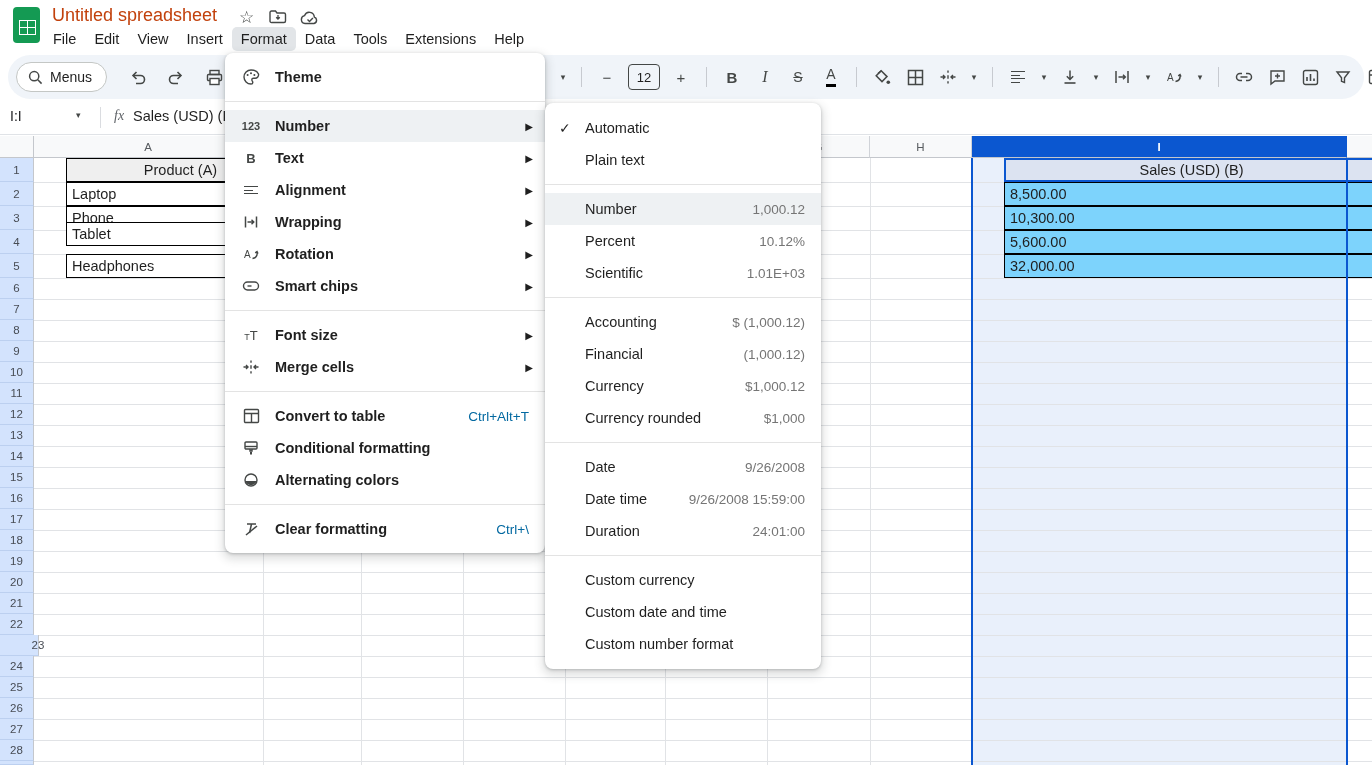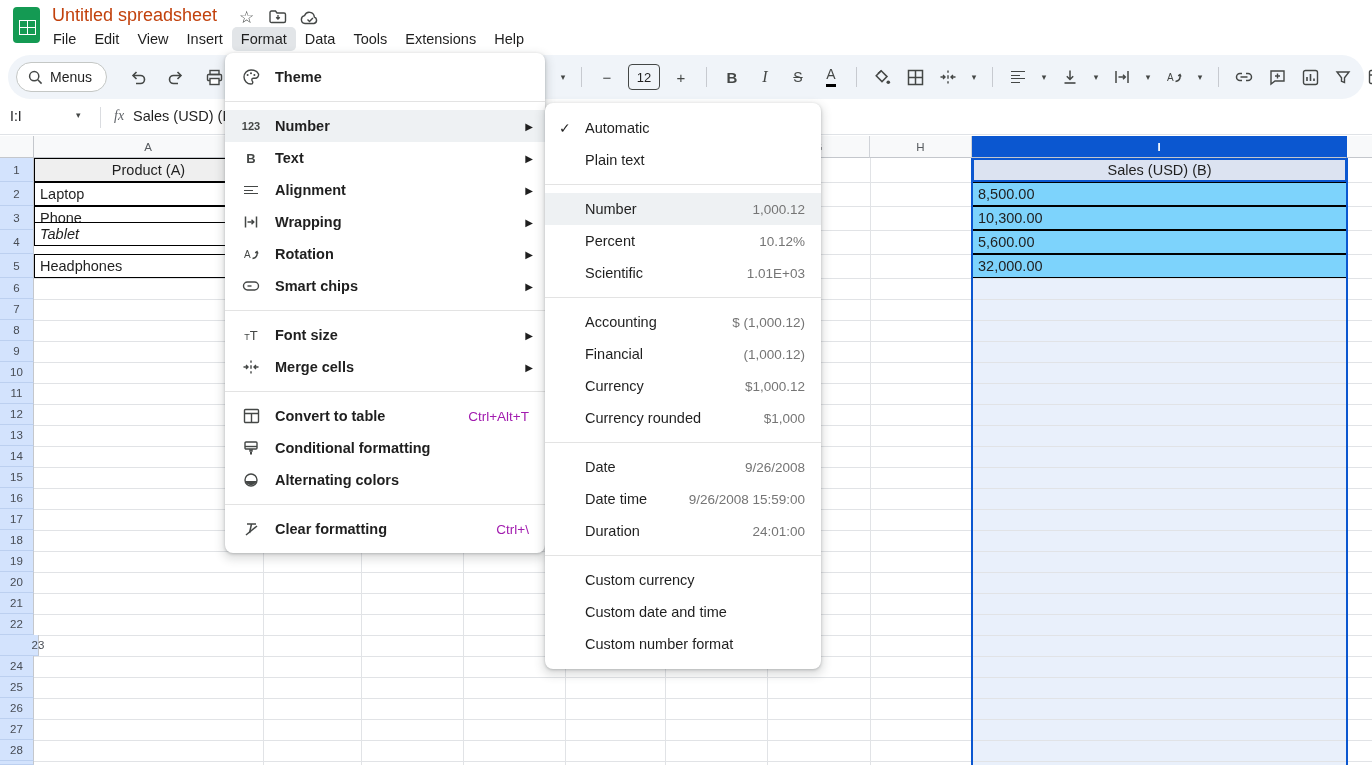--- a/index.html
+++ b/index.html
@@ -48,37 +48,37 @@
         font-size:11.5px;color:#575b5f;}
   .colh.sel{background:#0b57d0;color:#fff;font-weight:700;border-right:1px solid #0b57d0;}
   #corner{position:absolute;left:0;top:0;width:34px;height:22px;background:#f8f9fa;
           border-right:1px solid #c4c7cc;border-bottom:1px solid #c4c7cc;box-sizing:border-box;}
   .rowh{position:absolute;left:0;width:34px;background:#d3e3fd;border-bottom:1px solid #bcd0f0;
         border-right:1px solid #c4c7cc;box-sizing:border-box;display:flex;align-items:center;justify-content:center;
         font-size:11.5px;font-weight:500;color:#474c54;}
   .vline{position:absolute;top:22px;width:1px;background:#e1e3e6;}
   .hline{position:absolute;height:1px;background:#e1e3e6;}
   .cell{position:absolute;box-sizing:border-box;font-size:14.5px;display:flex;align-items:center;
-        background:#fff;border:1px solid #000;padding:0 5px;white-space:nowrap;overflow:hidden;}
+        background:#fff;border:1px solid #000;padding:0 5px;white-space:nowrap;overflow:hidden;margin-left:32px;}
   .cell.hdr{justify-content:center;background:#efefef;}
   .cell.i-col{background:#7dd3fc;}
   .cell.i-hdr{background:#dce3f1;border:2px solid #0b57d0;justify-content:center;}
   .selline{position:absolute;width:2px;background:#0b57d0;}
   
   .panel{position:absolute;background:#fff;border-radius:8px;
          box-shadow:0 1px 3px rgba(60,64,67,.3),0 4px 8px 3px rgba(60,64,67,.15);z-index:50;}
   #format-menu{left:225px;top:53px;width:320px;padding:8px 0;}
   #number-menu{left:545px;top:103px;width:276px;padding:9px 0;}
   .menu-item{height:32px;display:flex;align-items:center;font-size:14.5px;color:#1f1f1f;position:relative;}
   .menu-item.hl{background:#eef1f3;}
   .menu-sep{height:1px;background:#e3e3e3;margin:8px 0;}
   .mi-icon{width:20px;margin:0 14px 0 16px;display:flex;align-items:center;justify-content:center;
            color:#444746;flex:0 0 auto;}
   .mi-label{flex:1 1 auto;font-weight:bold;}
-  .mi-shortcut{color:#a21caf;font-size:13.5px;margin-right:16px;}
+  .mi-shortcut{color:#0369a1;font-size:13.5px;margin-right:16px;}
   .mi-sub{color:#1f1f1f;font-size:10px;margin-right:12px;}
   .ni-check{width:26px;margin-left:14px;font-size:14px;color:#1f1f1f;flex:0 0 auto;}
   .ni-label{flex:1 1 auto;}
   .ni-example{color:#757575;font-size:13.5px;margin-right:16px;}
   .ico-123{font-weight:700;font-size:11px;letter-spacing:0;}
   .ico-B{font-weight:700;font-size:13px;}
   .ico-TT{font-size:13px;}.ico-TT .sm{font-size:9px;}
   .bars{display:inline-block;width:14px;}
   .bars i{display:block;height:0;border-top:1.6px solid #444746;margin:2.6px 0;}
   .bars i.short{width:9px;}
@@ -331,21 +331,21 @@
       <div class="rowh" style="top: 499px; height: 21px; padding-left: 38px;">23</div>
       <div class="rowh" style="top: 520px; height: 21px;">24</div>
       <div class="rowh" style="top: 541px; height: 21px;">25</div>
       <div class="rowh" style="top: 562px; height: 21px;">26</div>
       <div class="rowh" style="top: 583px; height: 21px;">27</div>
       <div class="rowh" style="top: 604px; height: 21px;">28</div>
       <div class="rowh" style="top: 625px; height: 4px;"></div>
       <div class="cell hdr" style="left: 34px; top: 22px; width: 229px; height: 24px;">Product (A)</div>
       <div class="cell" style="left: 34px; top: 46px; width: 229px; height: 24px;">Laptop</div>
       <div class="cell" style="left: 34px; top: 70px; width: 229px; height: 24px;">Phone</div>
-      <div class="cell" style="left: 34px; top: 86px; width: 229px; height: 24px; font-style: italic;">Tablet</div>
+      <div class="cell" style="left: 34px; top: 86px; width: 229px; height: 24px;">Tablet</div>
       <div class="cell" style="left: 34px; top: 118px; width: 229px; height: 24px;">Headphones</div>
       <div class="cell i-hdr" style="left: 972px; top: 22px; width: 375px; height: 24px;">Sales (USD) (B)</div>
       <div class="cell i-col" style="left: 972px; top: 46px; width: 375px; height: 24px;">8,500.00</div>
       <div class="cell i-col" style="left: 972px; top: 70px; width: 375px; height: 24px;">10,300.00</div>
       <div class="cell i-col" style="left: 972px; top: 94px; width: 375px; height: 24px;">5,600.00</div>
       <div class="cell i-col" style="left: 972px; top: 118px; width: 375px; height: 24px;">32,000.00</div>
       <div class="selline" style="left: 971px; top: 22px; height: 607px;"></div>
       <div class="selline" style="left: 1346px; top: 22px; height: 607px;"></div>
     </div>
 

